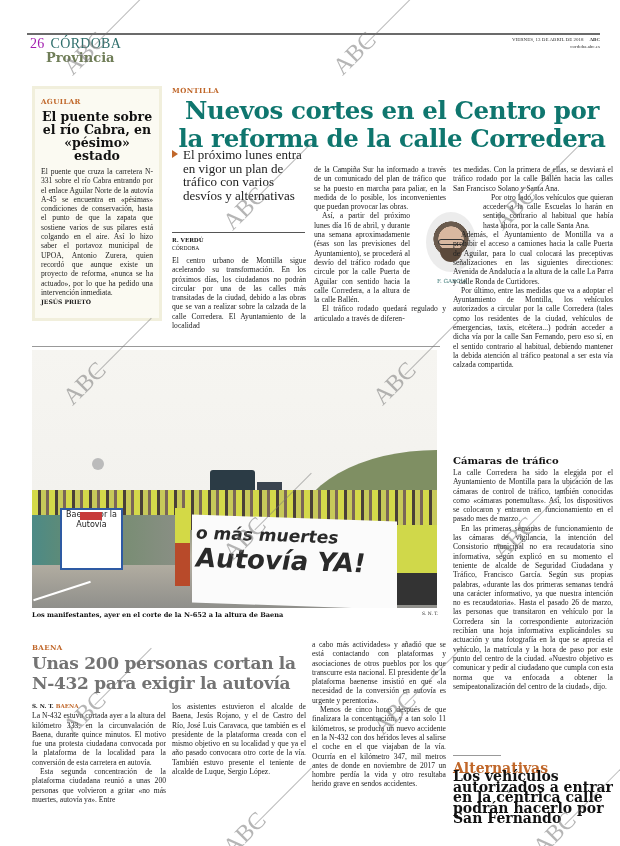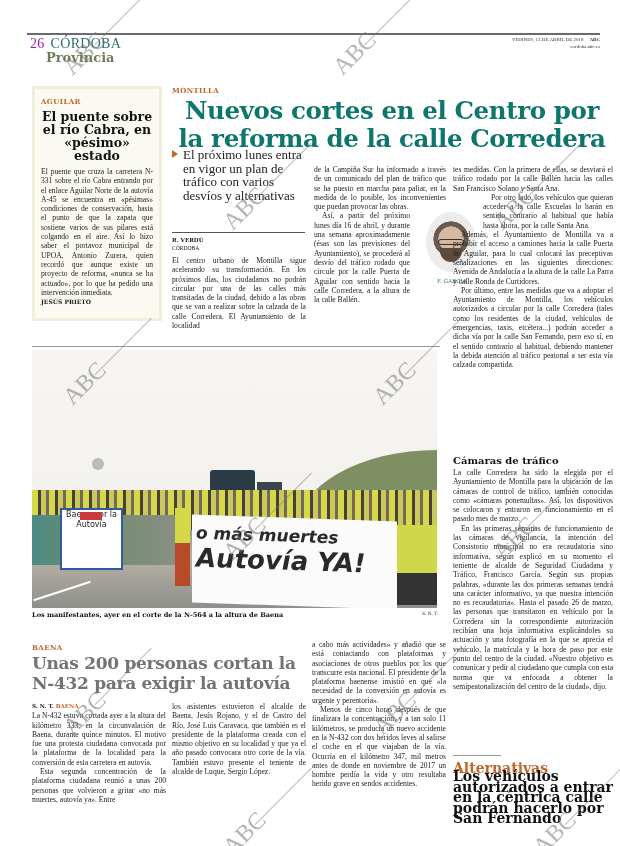--- a/index.html
+++ b/index.html
@@ -101,20 +101,21 @@
 <div class="byline">
   <div>R. VERDÚ</div>
   <div class="city">CÓRDOBA</div>
 </div>
 <div class="col body-text" style="left:172px; top:256px; width:134px;">
   <p>El centro urbano de Montilla sigue acelerando su transformación. En los próximos días, los ciudadanos no podrán circular por una de las calles más transitadas de la ciudad, debido a las obras que se van a realizar sobre la calzada de la calle Corredera. El Ayuntamiento de la localidad</p>
 </div>
 <div class="col body-text" style="left:314px; top:165px; width:132px;">
   <p style="padding-right:0;">de la Campiña Sur ha informado a través de un comunicado del plan de tráfico que se ha puesto en marcha para paliar, en la medida de lo posible, los inconvenientes que puedan provocar las obras.</p>
   <p class="indent" style="width:96px;">Así, a partir del próximo lunes día 16 de abril, y durante una semana aproximadamente (ésas son las previsiones del Ayuntamiento), se procederá al desvío del tráfico rodado que circule por la calle Puerta de Aguilar con sentido hacia la calle Corredera, a la altura de la calle Ballén.</p>
+  <p class="indent">El tráfico rodado quedará regulado y articulado a través de diferen-</p>
 </div>
 <div class="portrait">
   <div class="glasses"></div>
   <div class="beard"></div>
 </div>
 <div class="portrait-cap">F. GARCÍA</div>
 <div class="col body-text" style="left:453px; top:165px; width:160px; height:288px; overflow:hidden;">
   <p>tes medidas. Con la primera de ellas, se desviará el tráfico rodado por la calle Ballén hacia las calles San Francisco Solano y Santa Ana.</p>
   <p class="indent" style="padding-left:30px;">Por otro lado, los vehículos que quieran acceder a la calle Escuelas lo harán en sentido contrario al habitual que había hasta ahora, por la calle Santa Ana.</p>
   <p class="indent">Además, el Ayuntamiento de Montilla va a prohibir el acceso a camiones hacia la calle Puerta de Aguilar, para lo cual colocará las preceptivas señalizaciones en las siguientes direcciones: Avenida de Andalucía a la altura de la calle La Parra y calle Ronda de Curtidores.</p>
@@ -139,21 +140,21 @@
     <span>Baena por la Autovía</span>
   </div>
   <div class="person"></div>
   <div class="banner-main">
     <div class="l1">o más muertes</div>
     <div class="l2">Autovía YA!</div>
   </div>
   <div class="vests-r"></div>
   <div class="road-line"></div>
 </div>
-<div class="caption">Los manifestantes, ayer en el corte de la N-564 a la altura de Baena</div>
+<div class="caption">Los manifestantes, ayer en el corte de la N-652 a la altura de Baena</div>
 <div class="credit">S. N. T.</div>
 
 <div class="kicker b-kicker">BAENA</div>
 <h2 class="b-title">Unas 200 personas cortan la N-432 para exigir la autovía</h2>
 <div class="col body-text" style="left:32px; top:702px; width:134px;">
   <div class="b-byline"><span>S. N. T.</span> <span class="city">BAENA</span></div>
   <p>La N-432 estuvo cortada ayer a la altura del kilómetro 333, en la circunvalación de Baena, durante quince minutos. El motivo fue una protesta ciudadana convocada por la plataforma de la localidad para la conversión de esta carretera en autovía.</p>
   <p class="indent">Esta segunda concentración de la plataforma ciudadana reunió a unas 200 personas que volvieron a gritar «no más muertes, autovía ya». Entre</p>
 </div>
 <div class="col body-text" style="left:172px; top:702px; width:134px;">

